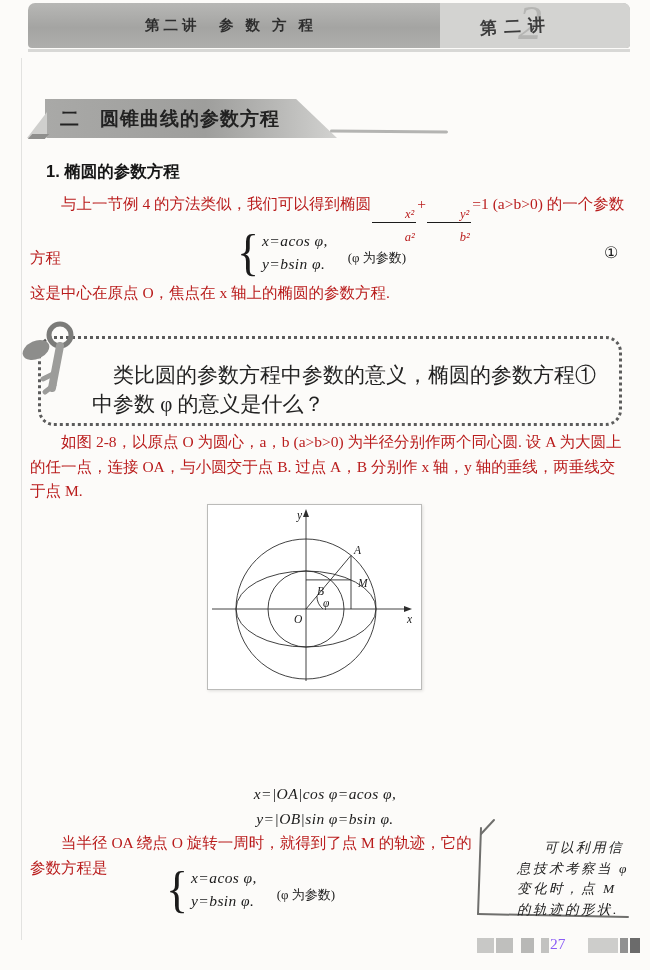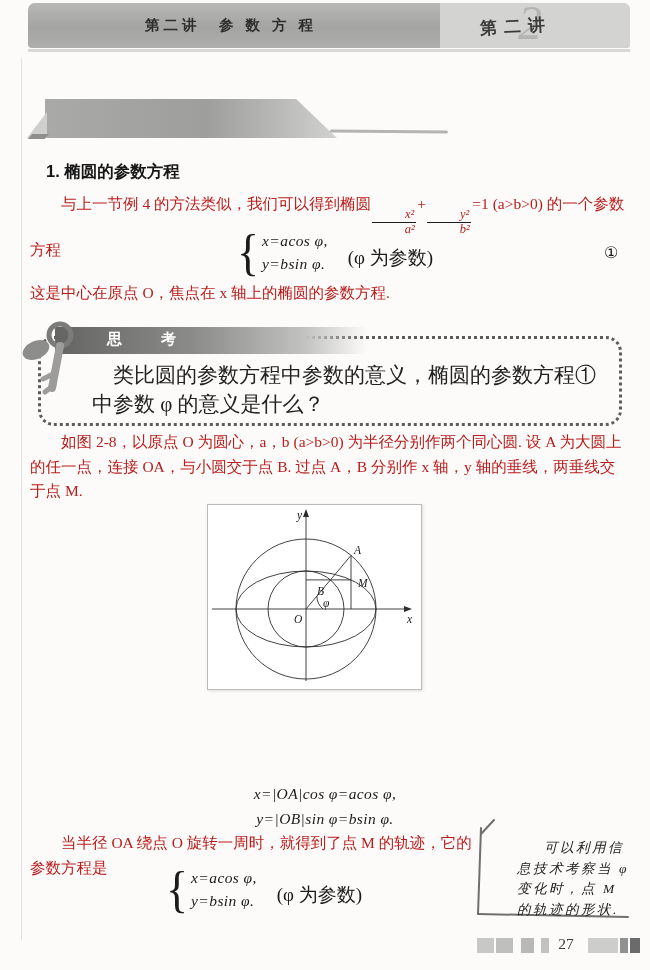--- a/index.html
+++ b/index.html
@@ -39,29 +39,29 @@
 
   
   .subhead{position:absolute;left:46px;top:161px;
            font-family:"Liberation Sans","DejaVu Sans",sans-serif;font-weight:bold;
            font-size:16.5px;color:#161616;}
   .para{position:absolute;font-size:15.5px;line-height:25px;color:#b91c1c;}
   .indent{text-indent:2em;}
 
   
   .frac{display:inline-flex;flex-direction:column;align-items:center;vertical-align:-9px;
-        font-style:italic;font-size:12.5px;line-height:1.1;margin:0 1px;}
+        font-style:italic;font-size:12.5px;line-height:1.1;margin:0 1px;gap:8px;}
   .frac .num{border-bottom:1px solid #1b1b1b;padding:0 2px;}
 
   
   .eq-sys{position:absolute;display:flex;align-items:center;}
   .brace{font-size:46px;font-weight:400;transform:scaleY(1.12);line-height:1;color:#1b1b1b;}
   .eq-lines{display:flex;flex-direction:column;gap:5px;margin-left:3px;}
   .eq-line{font-style:italic;font-size:15.5px;letter-spacing:.4px;}
-  .eq-note{margin-left:20px;font-size:19px;margin-top:12px;}
+  .eq-note{margin-left:20px;font-size:13px;margin-top:12px;}
   .eq-tag{position:absolute;left:604px;top:243px;font-size:16px;}
   .center-eq{position:absolute;left:0;width:650px;text-align:center;
              font-style:italic;font-size:15.5px;letter-spacing:.4px;}
 
   
   .think-border{position:absolute;left:38px;top:336px;width:578px;height:84px;
                 border:3px dotted #5c5c5c;border-radius:16px;}
   .think-banner{position:absolute;left:55px;top:327px;width:312px;height:27px;
                 background:linear-gradient(90deg,#646462 0%,#8c8c8a 45%,#c2c2c0 80%,rgba(252,251,249,0) 100%);}
   .think-label{position:absolute;left:52px;top:3px;color:#fff;font-weight:bold;font-size:15px;
@@ -77,22 +77,22 @@
                font-size:14px;color:#1b1b1b;}
 
   
   .note-text{position:absolute;left:489px;top:838px;width:120px;font-size:13.5px;
              line-height:20.5px;letter-spacing:2.5px;text-indent:2em;color:#222;
              font-style:italic;margin-left:28px;}
   .note-border{position:absolute;left:468px;top:814px;}
 
   
   .fblock{position:absolute;height:15px;top:938px;}
-  .page-num{position:absolute;left:550px;top:935px;width:32px;text-align:center;
-            font-size:15.5px;color:#404040;}
+  .page-num{position:absolute;left:550px;top:935px;width:32px;text-align:left;
+            font-size:15.5px;color:#8b5cf6;}
   svg text{font-family:"Liberation Serif","DejaVu Serif",serif;}
 </style>
 </head>
 <body>
 
 <div class="page">
   <div class="spine-line"></div>
 
   <div class="hdr-bar">
     <div class="hdr-label">第二讲　参 数 方 程</div>
@@ -100,20 +100,21 @@
       <div class="hdr-tab-num">2</div>
       <div class="hdr-tab-label">第二讲</div>
     </div>
   </div>
   <div class="hdr-strip"></div>
 
   <div class="banner"></div>
   <div class="banner-fold"></div>
   <div class="banner-fold-shadow"></div>
   <div class="banner-tail"></div>
+  <div class="banner-title">二　圆锥曲线的参数方程</div>
 
   <div class="subhead">1. 椭圆的参数方程</div>
 
   <p class="para indent" style="left:30px;top:191px;width:596px;margin:0;">
     <span>与上一节例 4 的方法类似，我们可以得到椭圆</span><span class="frac">
         <span class="num">x²</span>
         <span class="den">a²</span>
       </span><span>+</span><span class="frac">
         <span class="num">y²</span>
         <span class="den">b²</span>
@@ -126,23 +127,20 @@
       <span class="eq-line">x=acos φ,</span>
       <span class="eq-line">y=bsin φ.</span>
     </span>
     <span class="eq-note">(φ 为参数)</span>
   </div>
   <div class="eq-tag">①</div>
 
   <div class="para" style="left:30px;top:280px;width:596px;">这是中心在原点 O，焦点在 x 轴上的椭圆的参数方程.</div>
 
   <div class="think-border"></div>
-  <div class="think-banner">
-    <span class="think-label">思　考</span>
-  </div>
   <svg class="think-key" width="74" height="92" viewBox="0 0 74 92">
     <ellipse cx="16" cy="32" rx="14" ry="9" fill="#8d8d8b" transform="rotate(-24 16 32)"></ellipse>
     <circle cx="40" cy="17" r="11" fill="none" stroke="#7b7b79" stroke-width="5"></circle>
     <path d="M 40 28 L 32 70" stroke="#9c9c9a" stroke-width="8" stroke-linecap="round" fill="none"></path>
     <path d="M 33 56 L 23 61 M 34 67 L 25 74" stroke="#9c9c9a" stroke-width="5" stroke-linecap="round" fill="none"></path>
   </svg>
   <div class="think-q">类比圆的参数方程中参数的意义，椭圆的参数方程①中参数 φ 的意义是什么？</div>
 
   <div class="para indent" style="left:30px;top:430px;width:596px;line-height:24.5px;">如图 2-8，以原点 O 为圆心，a，b (a&gt;b&gt;0) 为半径分别作两个同心圆. 设 A 为大圆上的任一点，连接 OA，与小圆交于点 B. 过点 A，B 分别作 x 轴，y 轴的垂线，两垂线交于点 M.</div>
 

